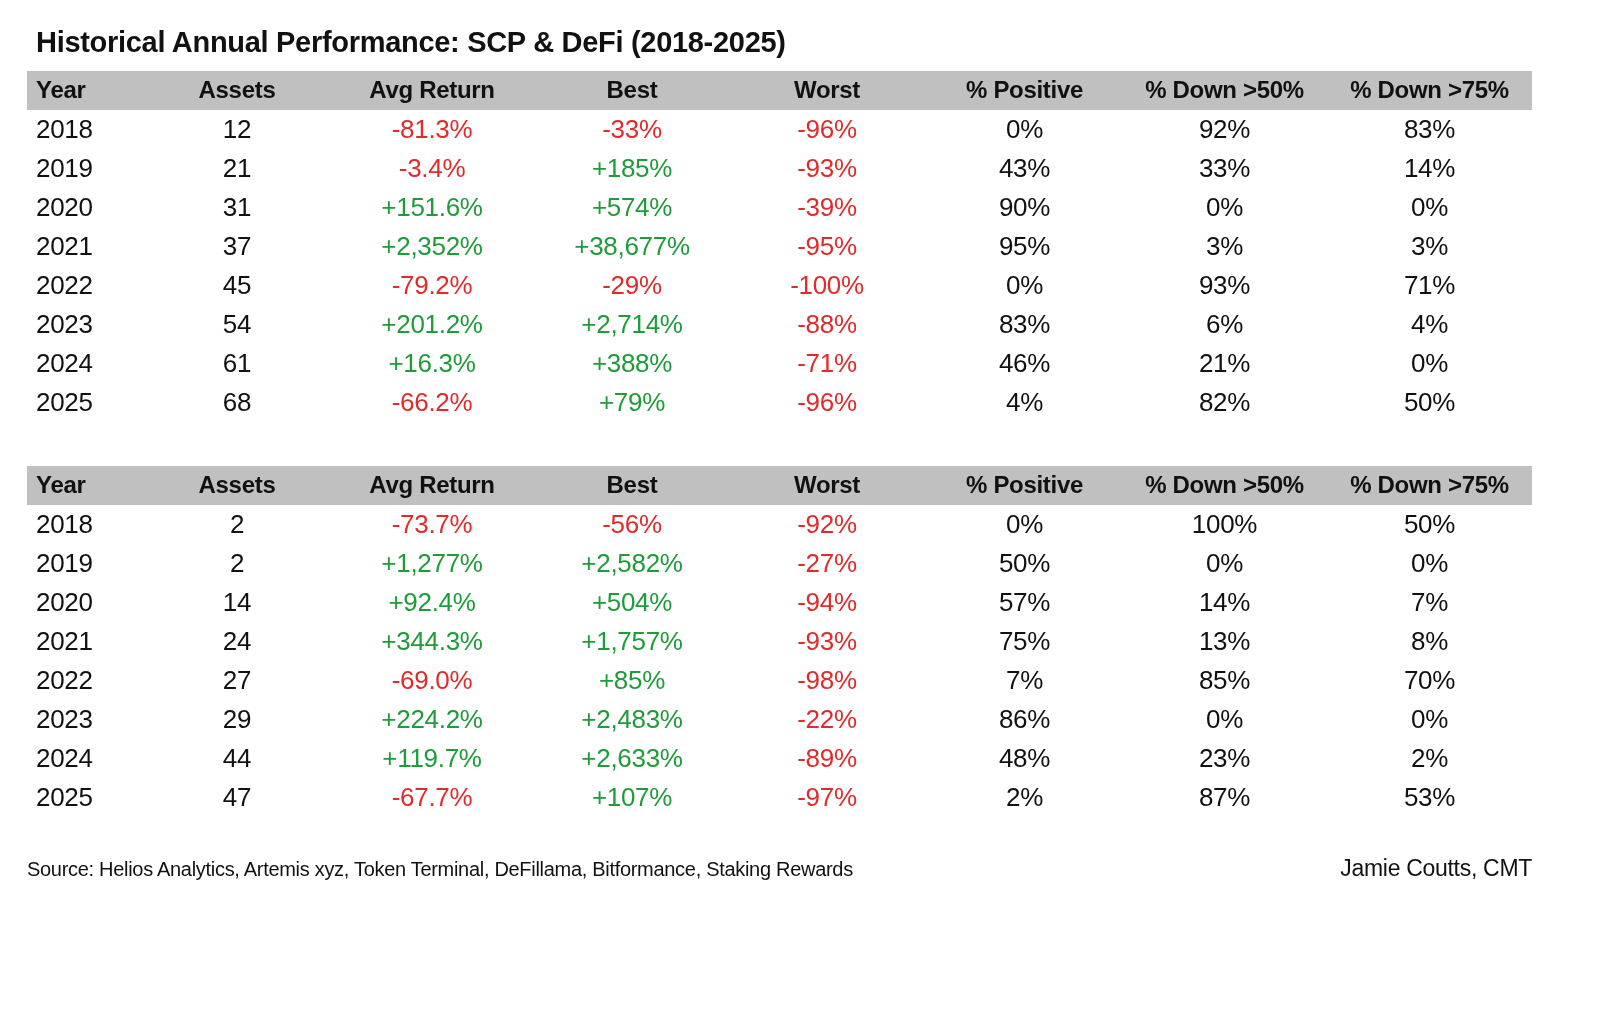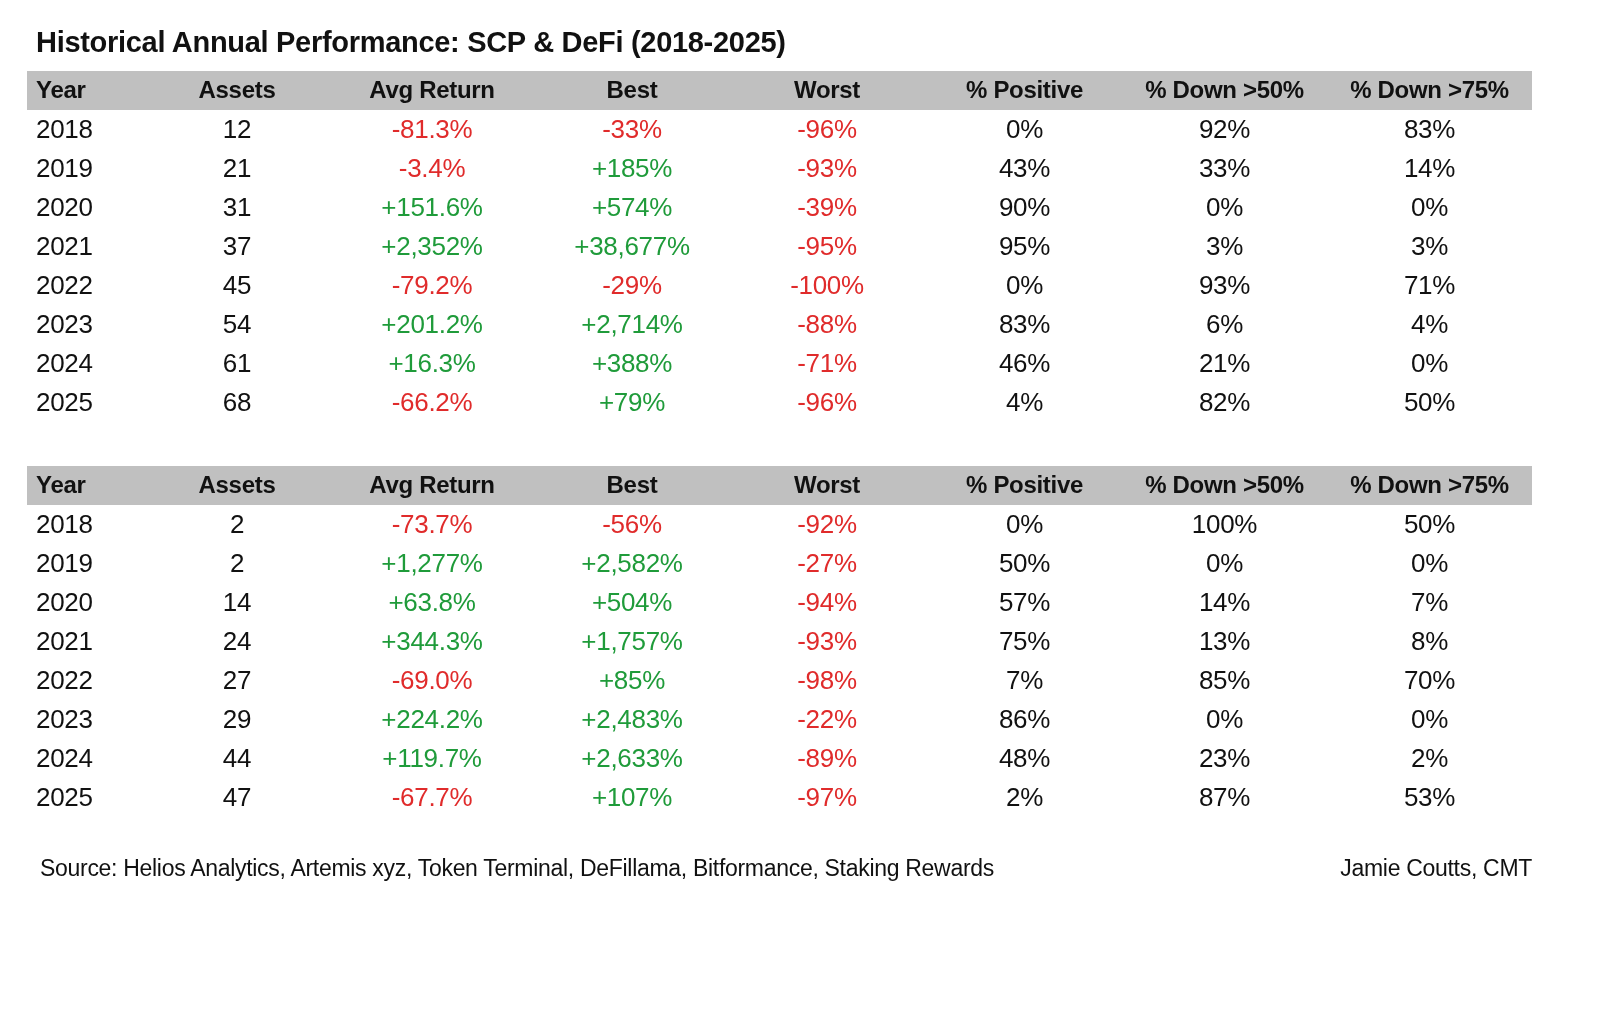--- a/index.html
+++ b/index.html
@@ -57,21 +57,21 @@
   table.perf td:first-child{text-align:left;padding-left:9px;}
   td.pos{color:var(--pos);}
   td.neg{color:var(--neg);}
   .footer{
     width:1505px;
     display:flex;
     justify-content:space-between;
     align-items:baseline;
     margin-top:38px;
   }
-  .footer .source{font-size:23px;margin-left:13px;letter-spacing:-0.3px;}
+  .footer .source{font-size:20px;margin-left:0;letter-spacing:-0.3px;}
   .footer .author{font-size:23px;letter-spacing:-0.3px;}
 </style>
 </head>
 <body>
 
 <div class="page">
 
   <h1 class="main-title">Historical Annual Performance: SCP &amp; DeFi (2018-2025)</h1>
 
   <div class="section">
@@ -224,21 +224,21 @@
             <td class="pos">+1,277%</td>
             <td class="pos">+2,582%</td>
             <td class="neg">-27%</td>
             <td>50%</td>
             <td>0%</td>
             <td>0%</td>
           </tr>
           <tr>
             <td>2020</td>
             <td>14</td>
-            <td class="pos">+63.8%</td>
+            <td class="pos">+92.4%</td>
             <td class="pos">+504%</td>
             <td class="neg">-94%</td>
             <td>57%</td>
             <td>14%</td>
             <td>7%</td>
           </tr>
           <tr>
             <td>2021</td>
             <td>24</td>
             <td class="pos">+344.3%</td>

